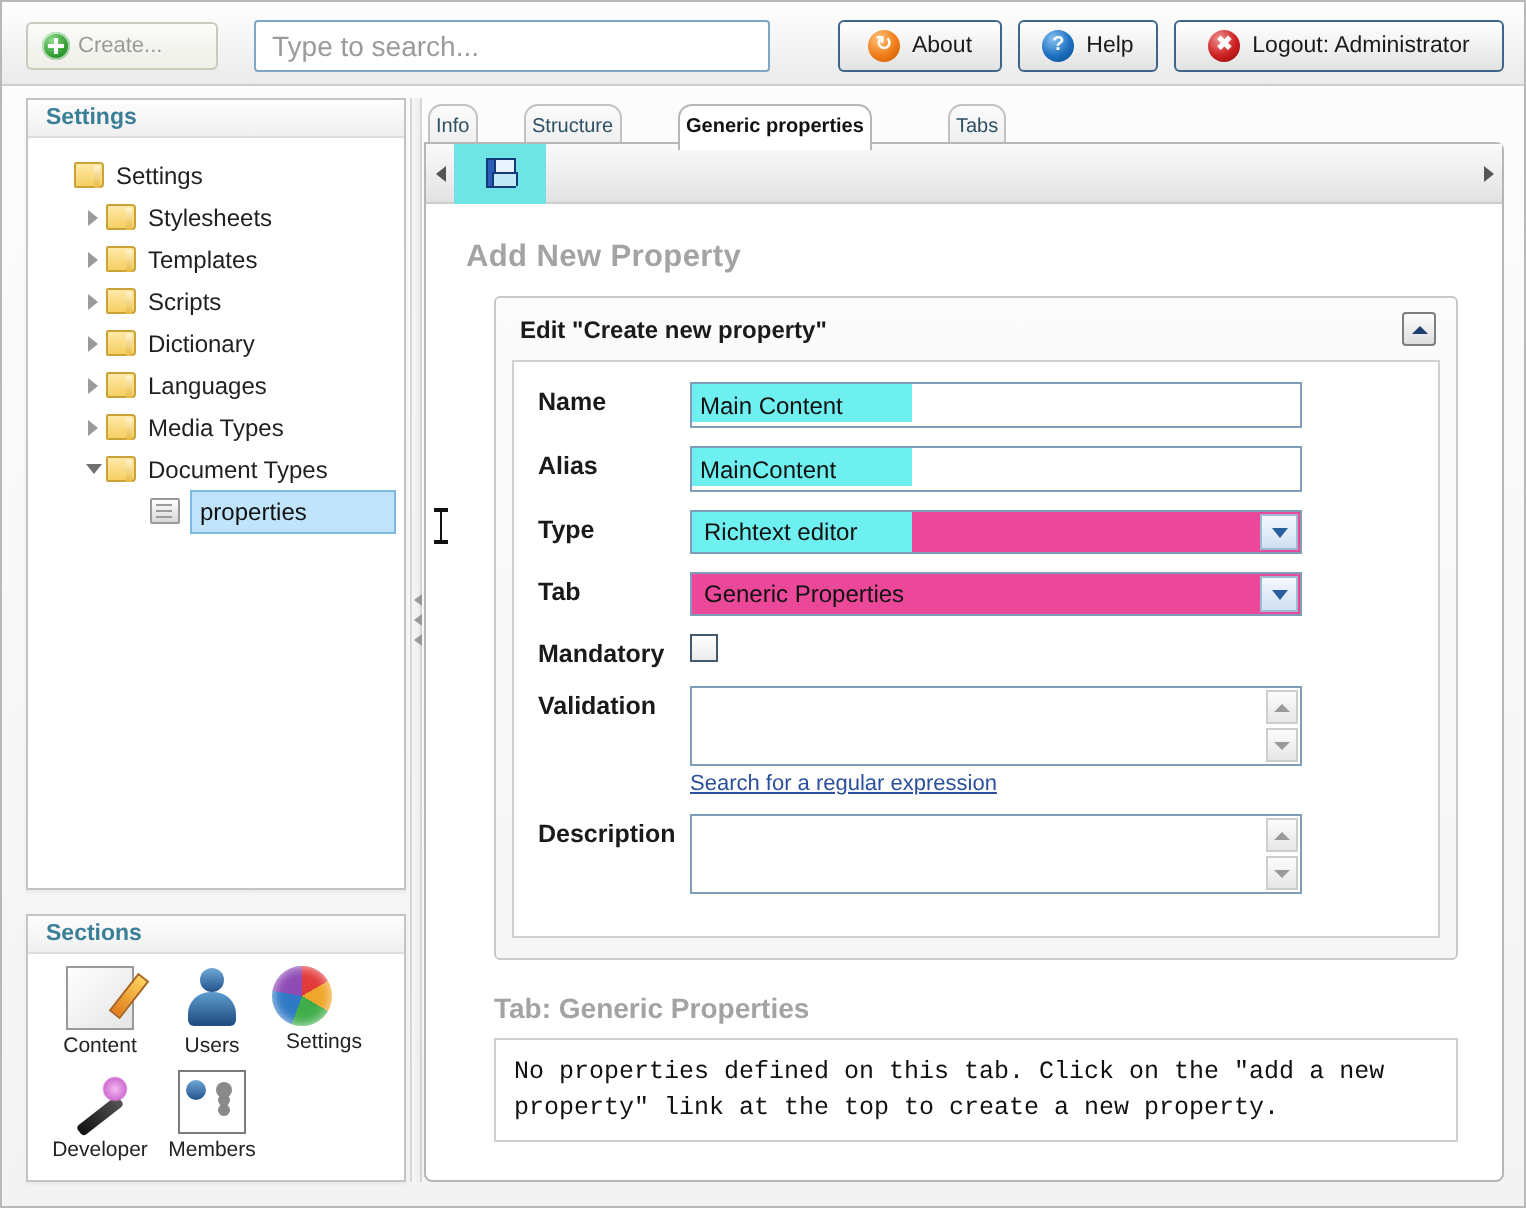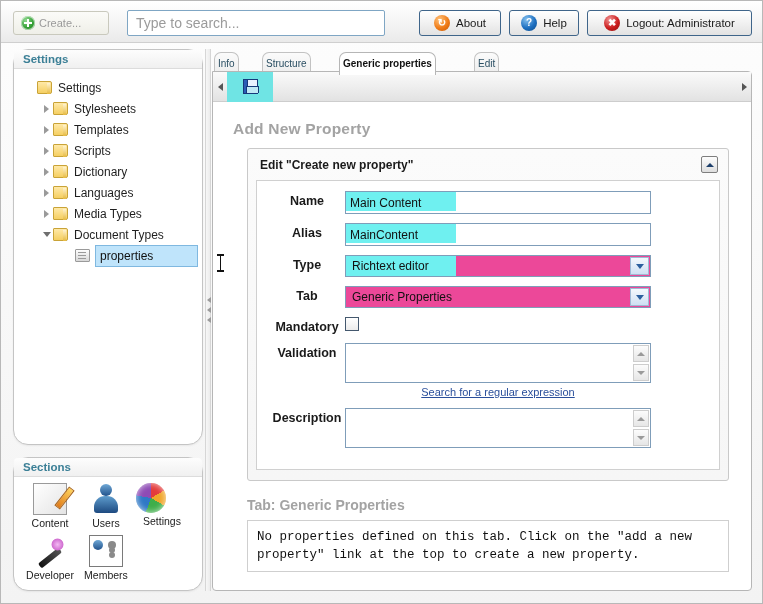--- a/index.html
+++ b/index.html
@@ -71,21 +71,21 @@
     line-height: 1;
   }
   .ic-about  { background: radial-gradient(circle at 35% 28%, #ffc27a 0%, #f07c18 55%, #c65600 100%); }
   .ic-help   { background: radial-gradient(circle at 35% 28%, #86c2f0 0%, #1d6fc0 55%, #0b4a8a 100%); }
   .ic-logout { background: radial-gradient(circle at 35% 28%, #f09090 0%, #cc1f1f 55%, #8e0d0d 100%); }
 
   
   .panel {
     position: absolute;
     background: #fff;
-    border: 1px solid #c4c4c4; border-radius: 15px;
+    border: 1px solid #c4c4c4; border-radius: 0;
     box-shadow: 0 1px 2px rgba(0,0,0,.06);
   }
   #tree-panel { left: 12px; top: 48px; width: 190px; height: 396px; }
   #sections-panel { left: 12px; top: 456px; width: 190px; height: 134px; }
 
   .panel-head {
     height: 19px; line-height: 19px;
     padding-left: 9px;
     background: linear-gradient(to bottom, #fdfdfd 0%, #f0f0f0 100%);
     border-bottom: 1px solid #dcdcdc;
@@ -219,21 +219,21 @@
   .eb-title { font-size:12px; font-weight:bold; color:#1a1a1a; }
   .collapse-btn {
     width:17px;height:17px; border:1px solid #7e7e7e; border-radius:2px;
     background: linear-gradient(to bottom,#fdfdfd,#dedede);
     display:flex;align-items:center;justify-content:center;
   }
   .collapse-btn i { width:0;height:0;border-left:4px solid transparent;border-right:4px solid transparent;border-bottom:4px solid #1d3f6b; }
 
   .eb-inner { background:#fff; border:1px solid #d0d0d0; padding: 10px 12px 12px 12px; }
 
-  .frow { display:flex; align-items:flex-start; margin-bottom: 9px; text-align: center; }
+  .frow { display:flex; align-items:flex-start; margin-bottom: 9px; }
   .flabel { width: 76px; flex:0 0 auto; font-size:12.5px; font-weight:bold; color:#1a1a1a; padding-top:3px; }
   .fctl { position:relative; }
 
   .inp {
     width: 306px; height: 23px; background:#fff;
     border:1px solid #7f9db9; font-size:12px; color:#111;
     display:flex; align-items:center; padding-left:4px;
     position:relative;
   }
   .inp .hl {
@@ -413,21 +413,21 @@
     </div>
   </div>
   <div id="text-caret"></div>
 
   <div id="main">
 
     <div class="tabs" id="tabs-row">
         <div class="tab" style="left: 2px;">Info</div>
         <div class="tab" style="left: 50px;">Structure</div>
         <div class="tab active" style="left: 127px;">Generic properties</div>
-        <div class="tab" style="left: 262px;">Edit</div>
+        <div class="tab" style="left: 262px;">Tabs</div>
       </div>
 
     <div id="main-box">
 
       <div class="mt-toolbar">
         <div class="tb-arrow l">
             <i></i>
           </div>
         <div class="tb-btn">
           <span class="floppy"></span>

